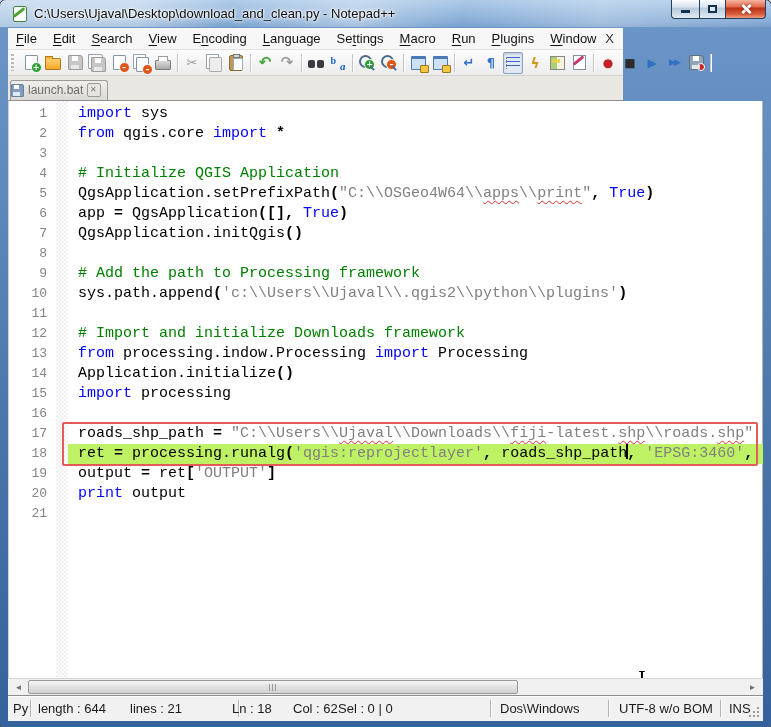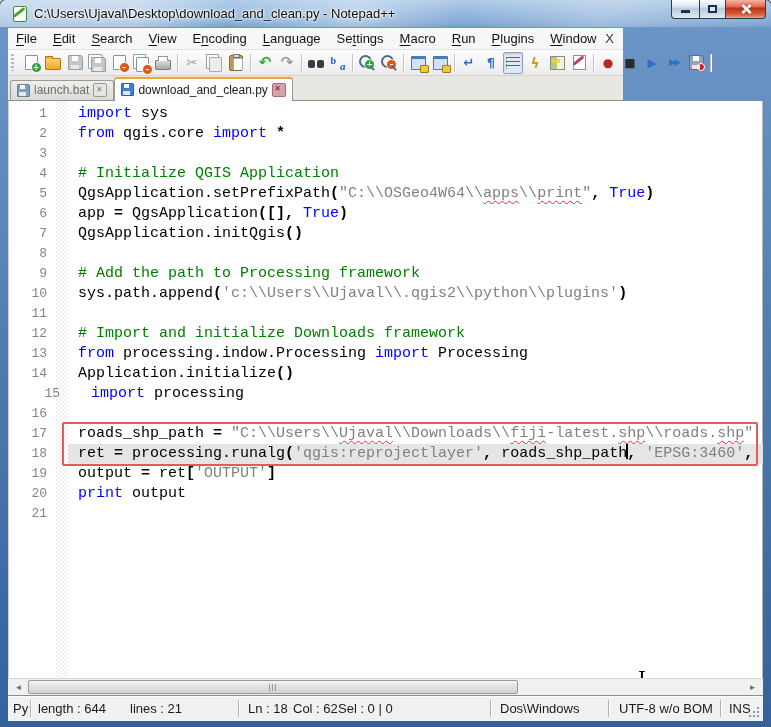--- a/index.html
+++ b/index.html
@@ -66,41 +66,41 @@
   .ic-mag::after{content:"";position:absolute;width:2px;height:6px;background:#4a6a8a;bottom:-5px;right:-3px;transform:rotate(-45deg);}
   .ic-sync{width:13px;height:10px;background:#cfe2f5;border:1px solid #4a7ab8;border-top:3px solid #4a7ab8;border-radius:1px;margin-top:1px;box-sizing:content-box;}
   .ic-sync::after{content:"";position:absolute;right:-4px;bottom:-4px;width:7px;height:6px;background:#f3c73f;border:1px solid #a07818;border-radius:1px;}
   .ic-indent{width:13px;height:12px;background:repeating-linear-gradient(180deg,#3a66cc 0 1px,transparent 1px 4px);border-left:1px dotted #8a8a8a;}
   .ic-docmap{width:13px;height:12px;border:1px solid #888;background:linear-gradient(90deg,#aace7e 0 6px,#f5f2e0 6px);}
   .ic-docmap::after{content:"";position:absolute;left:1px;top:2px;width:8px;height:4px;background:#e8d24a;opacity:.85;}
   .ic-funclist{width:11px;height:13px;background:#fff;border:1px solid #8095a8;}
   .ic-funclist::after{content:"";position:absolute;left:-2px;top:3px;width:13px;height:3px;background:#c03a6a;border-radius:2px;transform:rotate(-40deg);}
   
   .tabbar{position:absolute;left:0;top:48px;width:100%;height:25px;background:#e9e7e2;border-bottom:1px solid #8f8f8f;box-sizing:border-box;display:flex;align-items:flex-end;padding-left:2px;}
-  .tab{display:flex;align-items:center;gap:4px;box-sizing:border-box;border:1px solid #9a9a9a;border-bottom:none;border-radius:3px 3px 0 0;padding:2px 6px 3px 6px;font-size:12px;white-space:nowrap;}
+  .tab{display:flex;align-items:center;gap:4px;box-sizing:border-box;border:1px solid #9a9a9a;border-bottom:none;border-radius:3px 3px 0 0;padding:2px 6px 3px 0;font-size:12px;white-space:nowrap;}
   .tab.inactive{background:linear-gradient(#f0efec,#dbd9d4);color:#6e6e6e;height:20px;margin-bottom:0px;}
   .tab.active{background:#fdfdfd;color:#1a1a1a;height:24px;border-top:2px solid #eda23c;margin-bottom:-1px;position:relative;z-index:2;}
   .tab-floppy{width:11px;height:11px;position:relative;background:#3f7ed8;border:1px solid #2c5ea8;border-radius:1px 2px 1px 1px;flex:0 0 auto;}
   .tab-floppy::before{content:"";position:absolute;top:0;left:2px;width:5px;height:4px;background:#fff;}
   .tab-floppy::after{content:"";position:absolute;bottom:0;left:1px;width:7px;height:4px;background:#dfe8f5;}
   .tab.inactive .tab-floppy{background:#7f9ec2;border-color:#67809c;}
   .tab-close{width:12px;height:12px;border:1px solid #9a9a9a;border-radius:2px;background:#e7e5e0;position:relative;flex:0 0 auto;}
   .tab-close::before{content:"✕";position:absolute;left:1.5px;top:0.5px;font-size:8px;color:#777;}
   .tab.active .tab-close{background:#d8a0a8;border-color:#a86a74;}
   .tab.active .tab-close::before{color:#5c2430;}
   
   .editor{position:absolute;left:0;top:73px;width:755px;height:577px;background:#fff;overflow:hidden;box-shadow:inset -1px 0 0 #b5b5b5,inset 1px 0 0 #cfcfcf;}
   .bm-margin{position:absolute;left:48px;top:0;bottom:0;width:12px;
     background-image:linear-gradient(45deg,#efefef 25%,transparent 25%,transparent 75%,#efefef 75%),linear-gradient(45deg,#efefef 25%,transparent 25%,transparent 75%,#efefef 75%);
     background-size:4px 4px;background-position:0 0,2px 2px;}
   .code-line{position:absolute;left:0;right:0;height:20px;display:flex;}
   .ln-num{width:39px;padding-right:9px;text-align:right;color:#858585;font:13px/20px "Liberation Mono",monospace;flex:0 0 auto;}
   .ln-gap{width:12px;flex:0 0 auto;}
   .ln-code{flex:1;white-space:pre;font:15px/20px "Liberation Mono",monospace;color:#000;padding-left:10px;overflow:hidden;}
-  .ln-code.current{background:#e5e5e5;}
+  .ln-code.current{background:#bef264;}
   .tok-kw{color:#0000ff;font-weight:normal;}
   .tok-id{color:#000;}
   .tok-op{color:#000;font-weight:bold;}
   .tok-cm{color:#008000;}
   .tok-str{color:#808080;}
   .tok-strE{color:#808080;text-decoration:underline wavy #e03030 1px;text-underline-offset:3px;}
   .caret{display:inline-block;width:1.5px;height:15px;background:#000;vertical-align:-2px;margin:0 -0.75px;}
   .annotation-box{position:absolute;left:54px;top:321px;width:696px;height:44px;border:2px solid #e25b5b;border-radius:2px;z-index:5;box-sizing:border-box;}
   .ibeam{position:absolute;left:630px;top:566px;font:20px "DejaVu Serif",serif;color:#000;z-index:6;}
   
@@ -260,25 +260,20 @@
           <span class="tb-sep"></span>
         </span>
     </div>
 
     <div class="tabbar">
       <div class="tab inactive">
         <span class="tab-floppy"></span>
         <span>launch.bat</span>
         <span class="tab-close"></span>
       </div>
-      <div class="tab active">
-        <span class="tab-floppy"></span>
-        <span>download_and_clean.py</span>
-        <span class="tab-close"></span>
-      </div>
     </div>
 
     <div class="editor">
       <div class="bm-margin"></div>
       <div id="code-lines">
           <div class="code-line" style="top: 3px;">
             <span class="ln-num">1</span>
             <span class="ln-gap"></span>
             <span class="ln-code"><span class="tok-kw">import</span><span class="tok-id"> sys</span></span>
           </div>
@@ -340,21 +335,21 @@
           <div class="code-line" style="top: 243px;">
             <span class="ln-num">13</span>
             <span class="ln-gap"></span>
             <span class="ln-code"><span class="tok-kw">from</span><span class="tok-id"> processing.indow.Processing </span><span class="tok-kw">import</span><span class="tok-id"> Processing</span></span>
           </div>
           <div class="code-line" style="top: 263px;">
             <span class="ln-num">14</span>
             <span class="ln-gap"></span>
             <span class="ln-code"><span class="tok-id">Application.initialize</span><span class="tok-op">()</span></span>
           </div>
-          <div class="code-line" style="top: 283px; padding-left: 13px;">
+          <div class="code-line" style="top: 283px;">
             <span class="ln-num">15</span>
             <span class="ln-gap"></span>
             <span class="ln-code"><span class="tok-kw">import</span><span class="tok-id"> processing</span></span>
           </div>
           <div class="code-line" style="top: 303px;">
             <span class="ln-num">16</span>
             <span class="ln-gap"></span>
             <span class="ln-code"></span>
           </div>
           <div class="code-line" style="top: 323px;">
@@ -392,21 +387,21 @@
       <div class="hs-thumb"></div>
       <div class="hs-arrow hs-right">►</div>
     </div>
 
     <div class="statusbar">
       <span class="sb-item" style="left:5px">Py</span>
       <span class="sdiv" style="left:22px"></span>
       <span class="sb-item" style="left:30px">length : 644</span>
       <span class="sb-item" style="left:122px">lines : 21</span>
       <span class="sdiv" style="left:230px"></span>
-      <span class="sb-item" style="left:240px">Ln : 18</span>
+      <span class="sb-item" style="left:224px">Ln : 18</span>
       <span class="sb-item" style="left:285px">Col : 62</span>
       <span class="sb-item" style="left:330px">Sel : 0 | 0</span>
       <span class="sdiv" style="left:482px"></span>
       <span class="sb-item" style="left:492px">Dos\Windows</span>
       <span class="sdiv" style="left:600px"></span>
       <span class="sb-item" style="left:611px">UTF-8 w/o BOM</span>
       <span class="sdiv" style="left:712px"></span>
       <span class="sb-item" style="left:721px">INS</span>
       <span class="grip"></span>
     </div>

